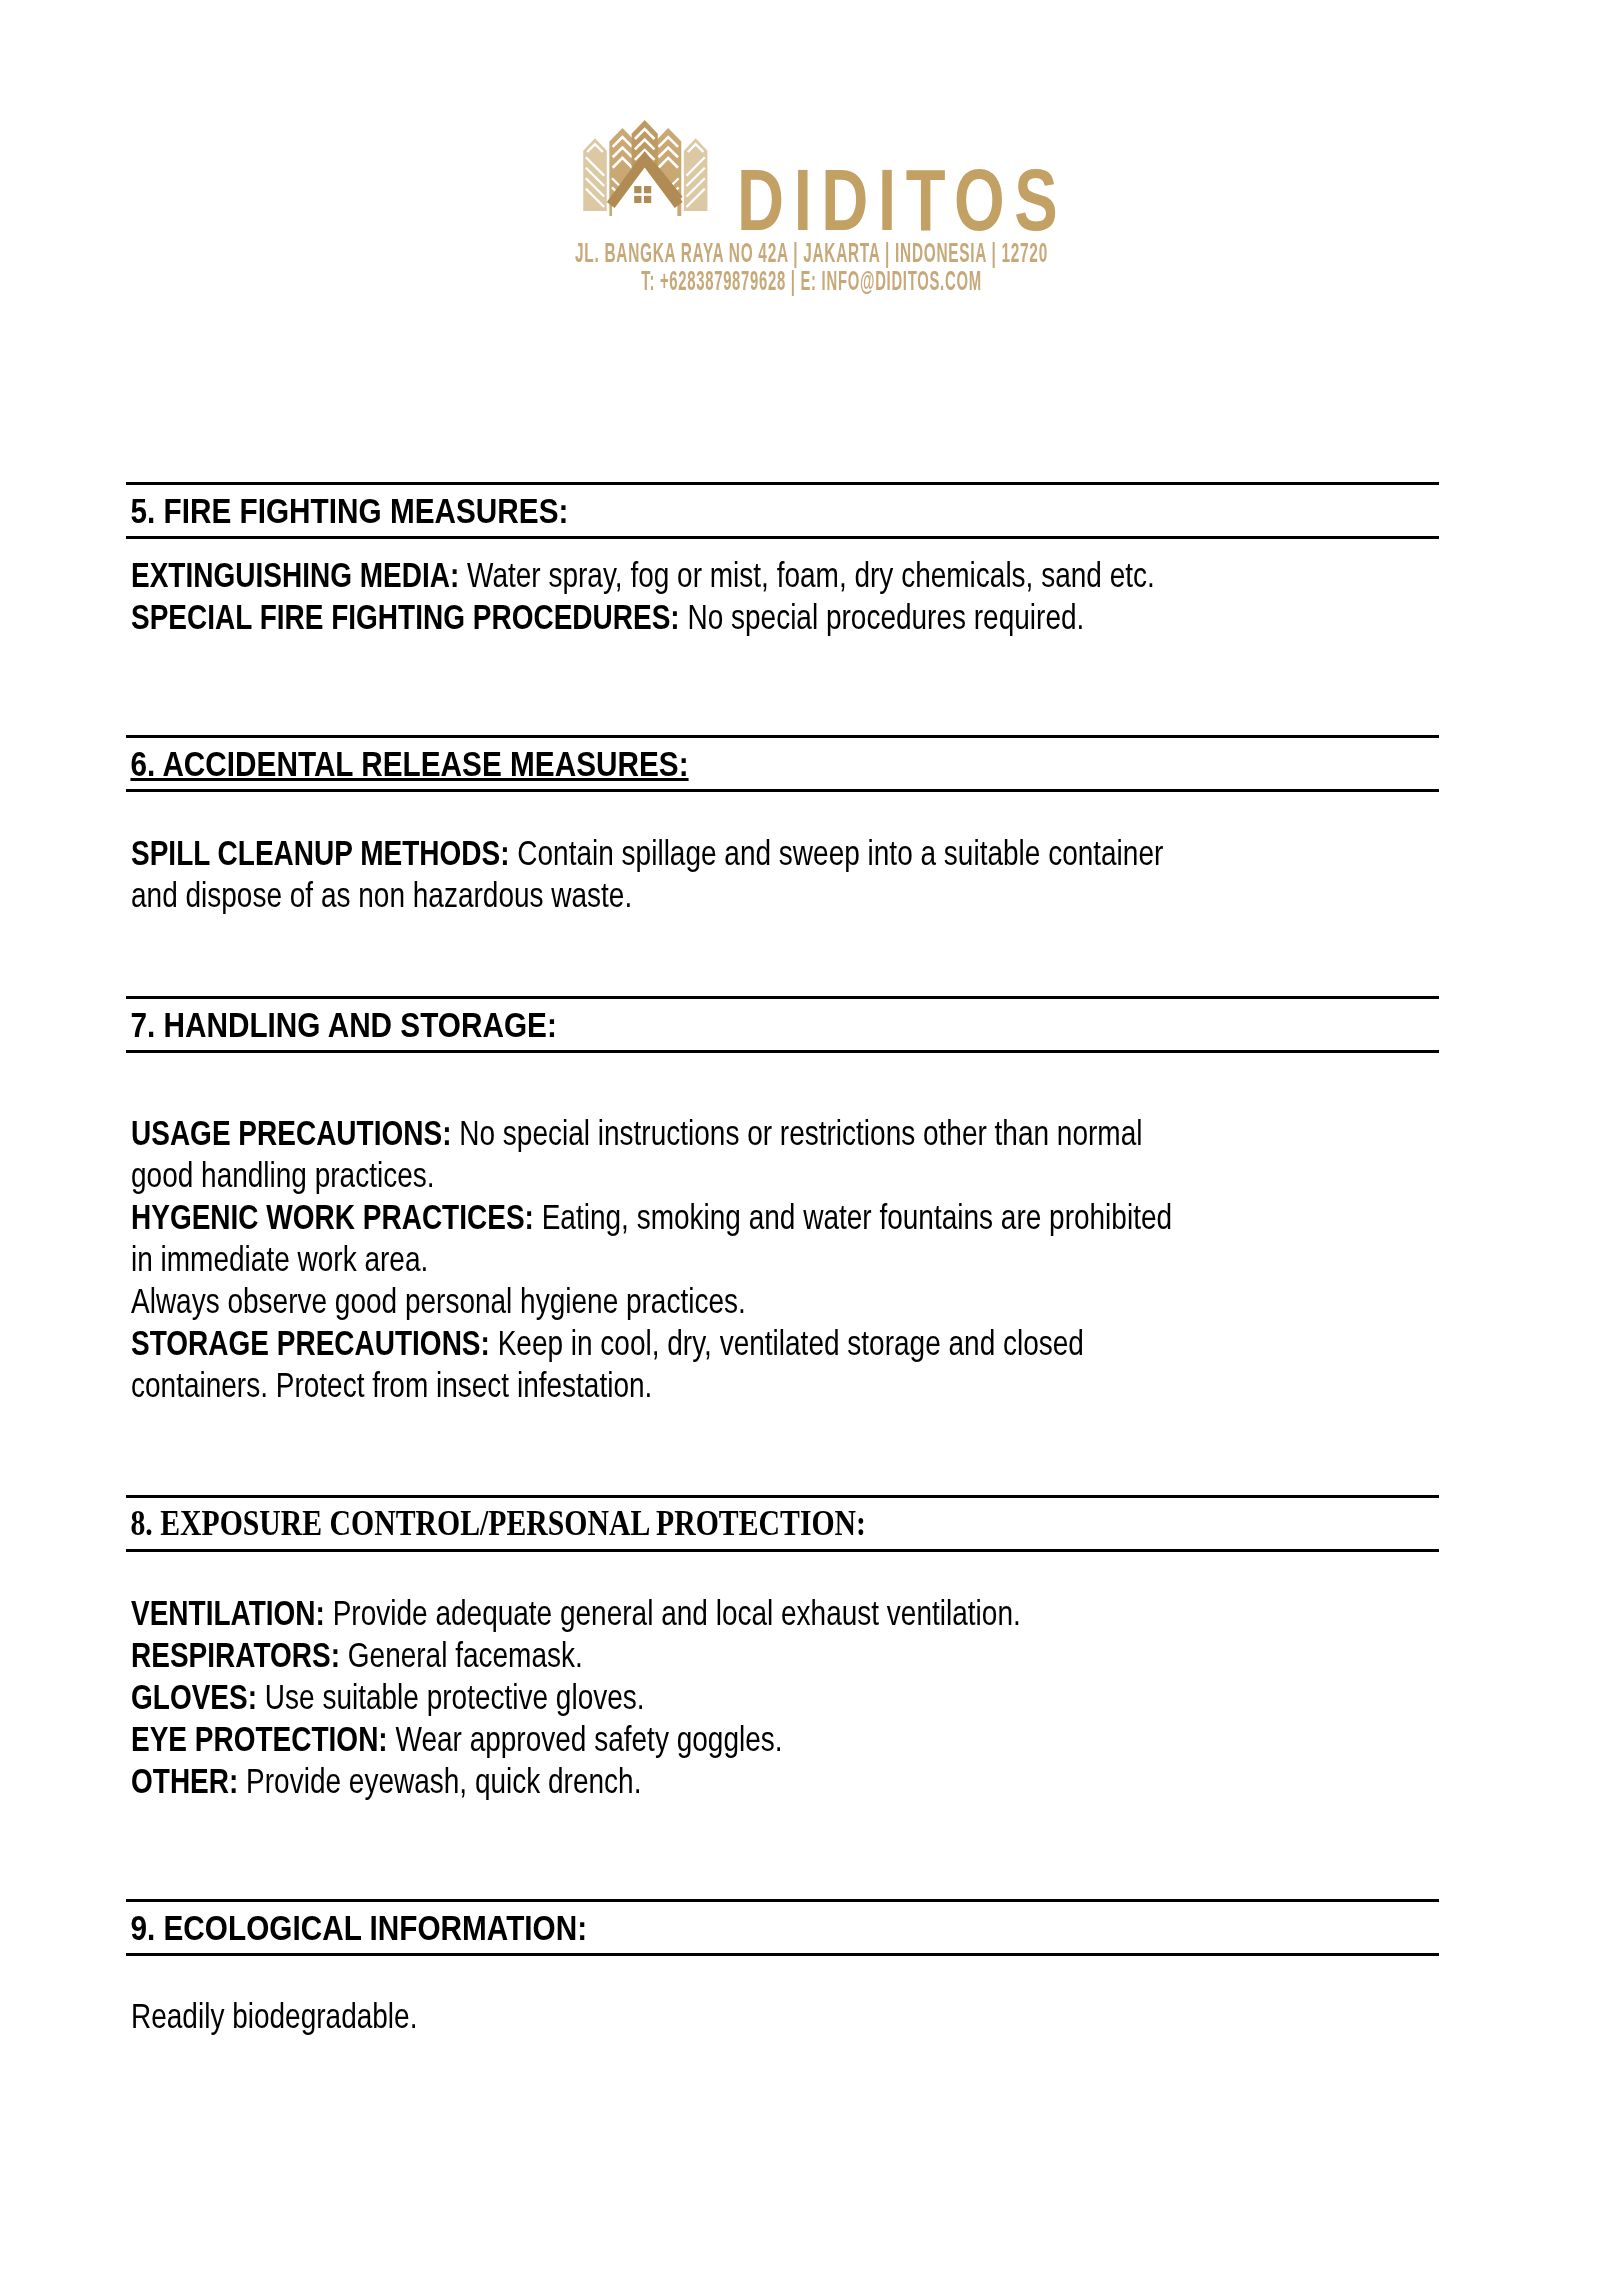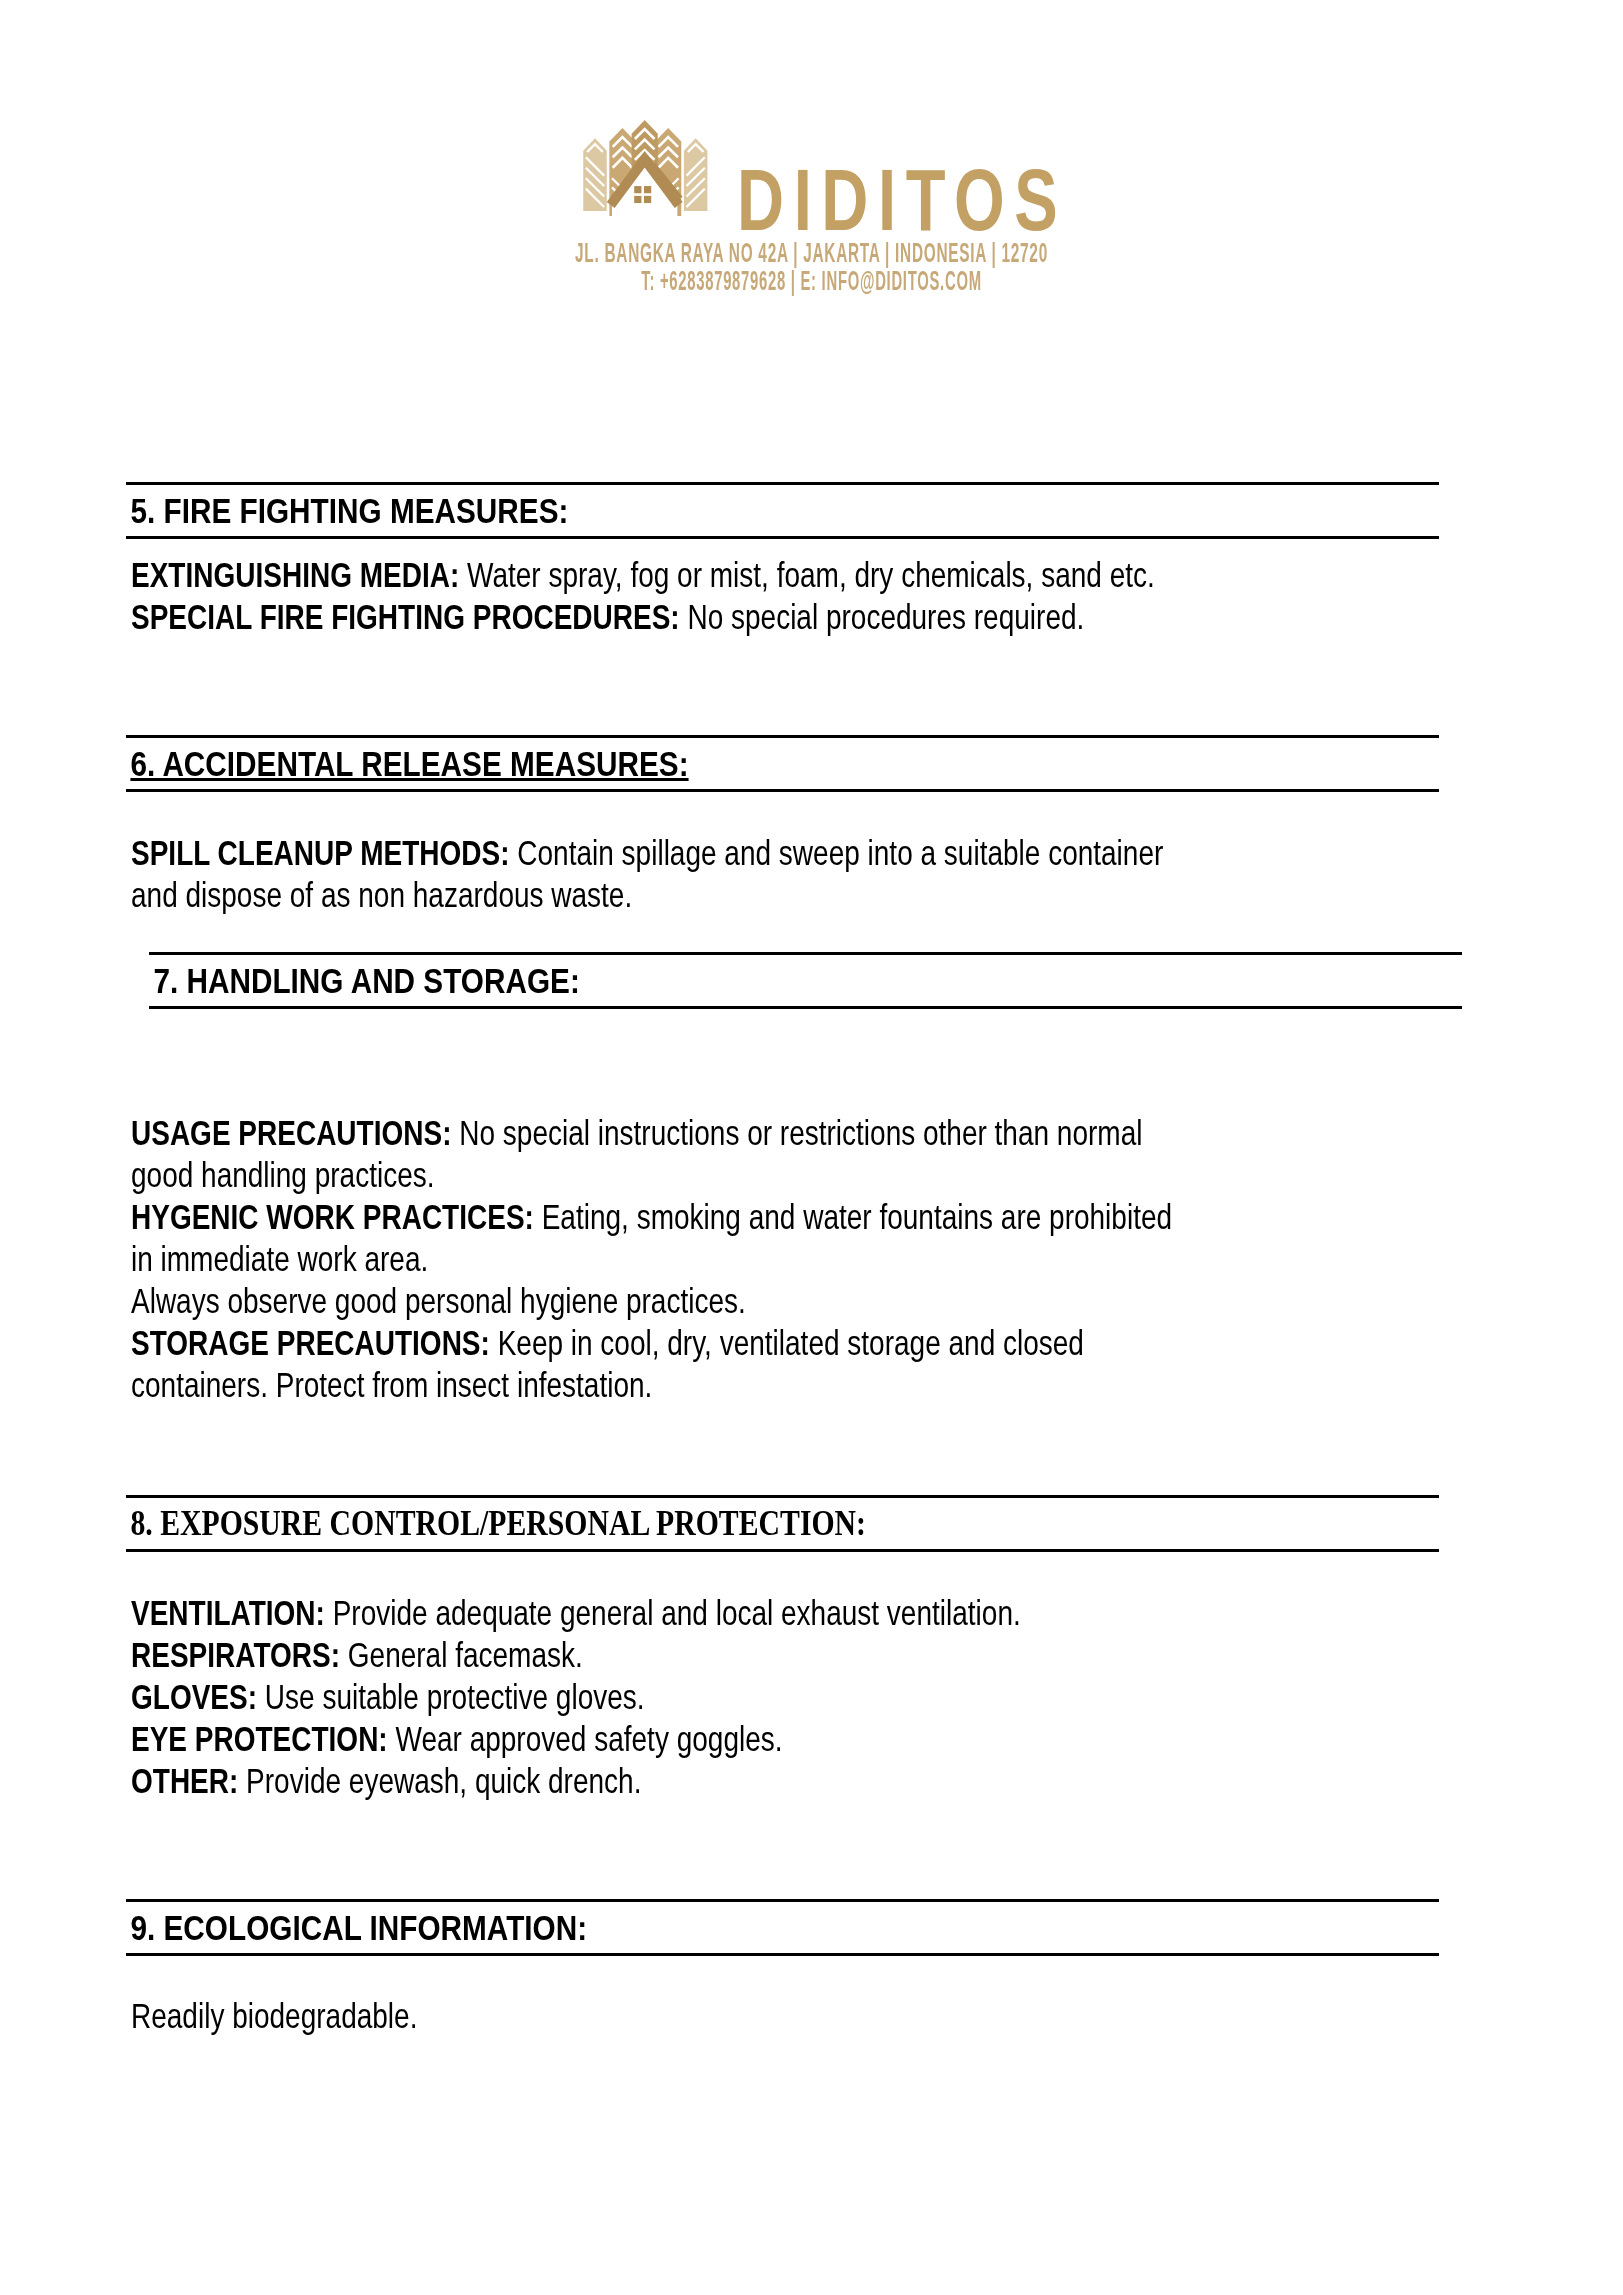--- a/index.html
+++ b/index.html
@@ -107,21 +107,21 @@
         <div class="line"><b>EXTINGUISHING MEDIA:</b><span> Water spray, fog or mist, foam, dry chemicals, sand etc.</span></div>
         <div class="line"><b>SPECIAL FIRE FIGHTING PROCEDURES:</b><span> No special procedures required.</span></div>
       </div>
       <div class="rulebox" style="top: 735px; text-decoration: underline;">
         <div class="htext">6. ACCIDENTAL RELEASE MEASURES:</div>
       </div>
       <div class="para" style="top: 832px;">
         <div class="line"><b>SPILL CLEANUP METHODS:</b><span> Contain spillage and sweep into a suitable container</span></div>
         <div class="line"><span>and dispose of as non hazardous waste.</span></div>
       </div>
-      <div class="rulebox" style="top: 952px; margin-left: 23px;">
+      <div class="rulebox" style="top: 996px;">
         <div class="htext">7. HANDLING AND STORAGE:</div>
       </div>
       <div class="para" style="top: 1112px;">
         <div class="line"><b>USAGE PRECAUTIONS:</b><span> No special instructions or restrictions other than normal</span></div>
         <div class="line"><span>good handling practices.</span></div>
         <div class="line"><b>HYGENIC WORK PRACTICES:</b><span> Eating, smoking and water fountains are prohibited</span></div>
         <div class="line"><span>in immediate work area.</span></div>
         <div class="line"><span>Always observe good personal hygiene practices.</span></div>
         <div class="line"><b>STORAGE PRECAUTIONS:</b><span> Keep in cool, dry, ventilated storage and closed</span></div>
         <div class="line"><span>containers. Protect from insect infestation.</span></div>

